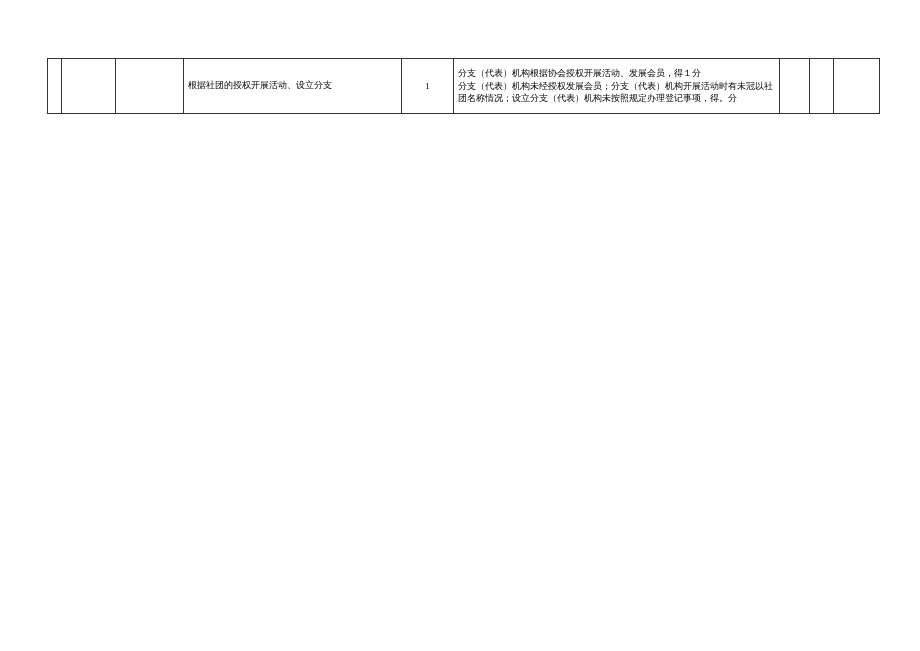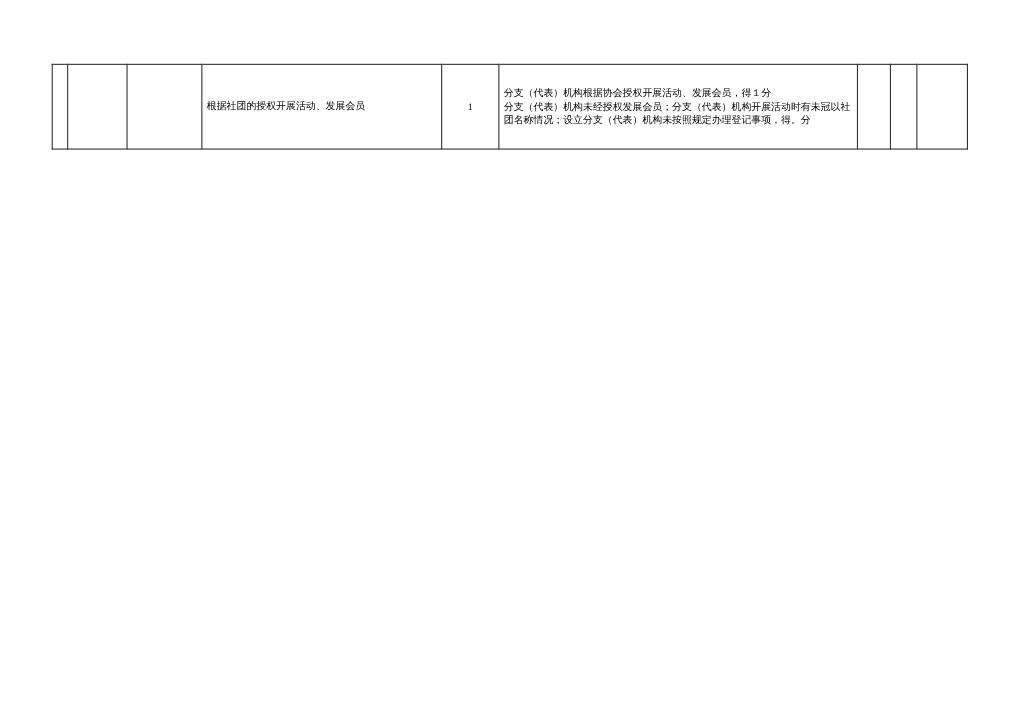--- a/index.html
+++ b/index.html
@@ -18,21 +18,21 @@
       left: 47px;
       width: 832px;
     }
     table {
       border-collapse: collapse;
       width: 100%;
       table-layout: fixed;
     }
     td {
       border: 1px solid #333333;
-      padding: 19px 4px;
+      padding: 8px 4px;
       vertical-align: middle;
       height: 40px;
     }
     .col1 { width: 14px; }
     .col2 { width: 54px; }
     .col3 { width: 68px; }
     .col4 { width: 218px; }
     .col5 { width: 52px; text-align: center; }
     .col6 { width: 326px; }
     .col7 { width: 30px; }
@@ -43,21 +43,21 @@
 </head>
 <body>
 
 <div class="table-container">
   <table>
     <tbody>
         <tr>
       <td class="col1"></td>
       <td class="col2"></td>
       <td class="col3"></td>
-      <td class="col4">根据社团的授权开展活动、发展会员</td>
+      <td class="col4">根据社团的授权开展活动、设立分支</td>
       <td class="col5">1</td>
       <td class="col6 criteria-text">分支（代表）机构根据协会授权开展活动、发展会员，得１分<br>分支（代表）机构未经授权发展会员；分支（代表）机构开展活动时有未冠以社团名称情况；设立分支（代表）机构未按照规定办理登记事项，得。分</td>
       <td class="col7"></td>
       <td class="col8"></td>
       <td class="col9"></td>
     </tr>
   </tbody>
     </table>
 </div>
 

